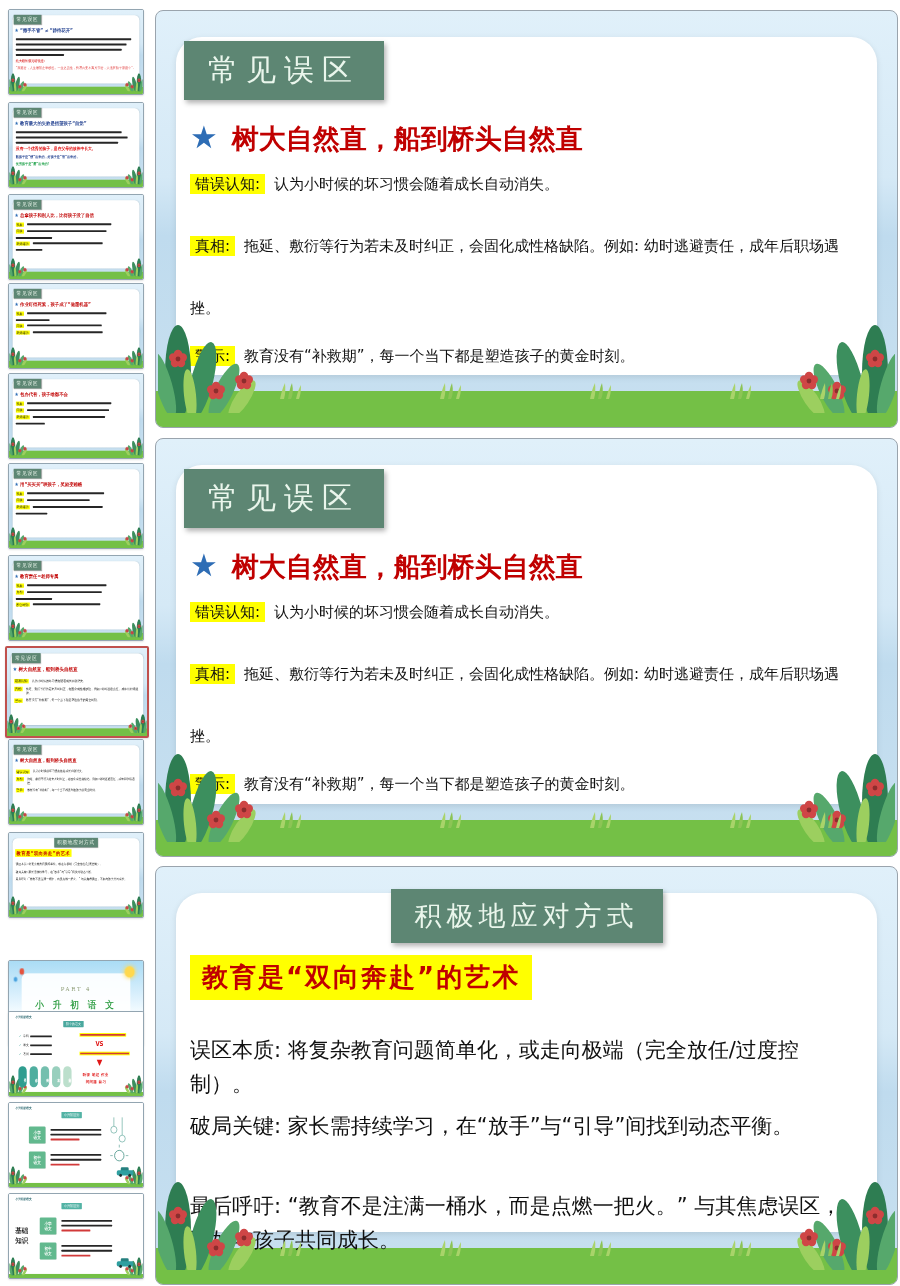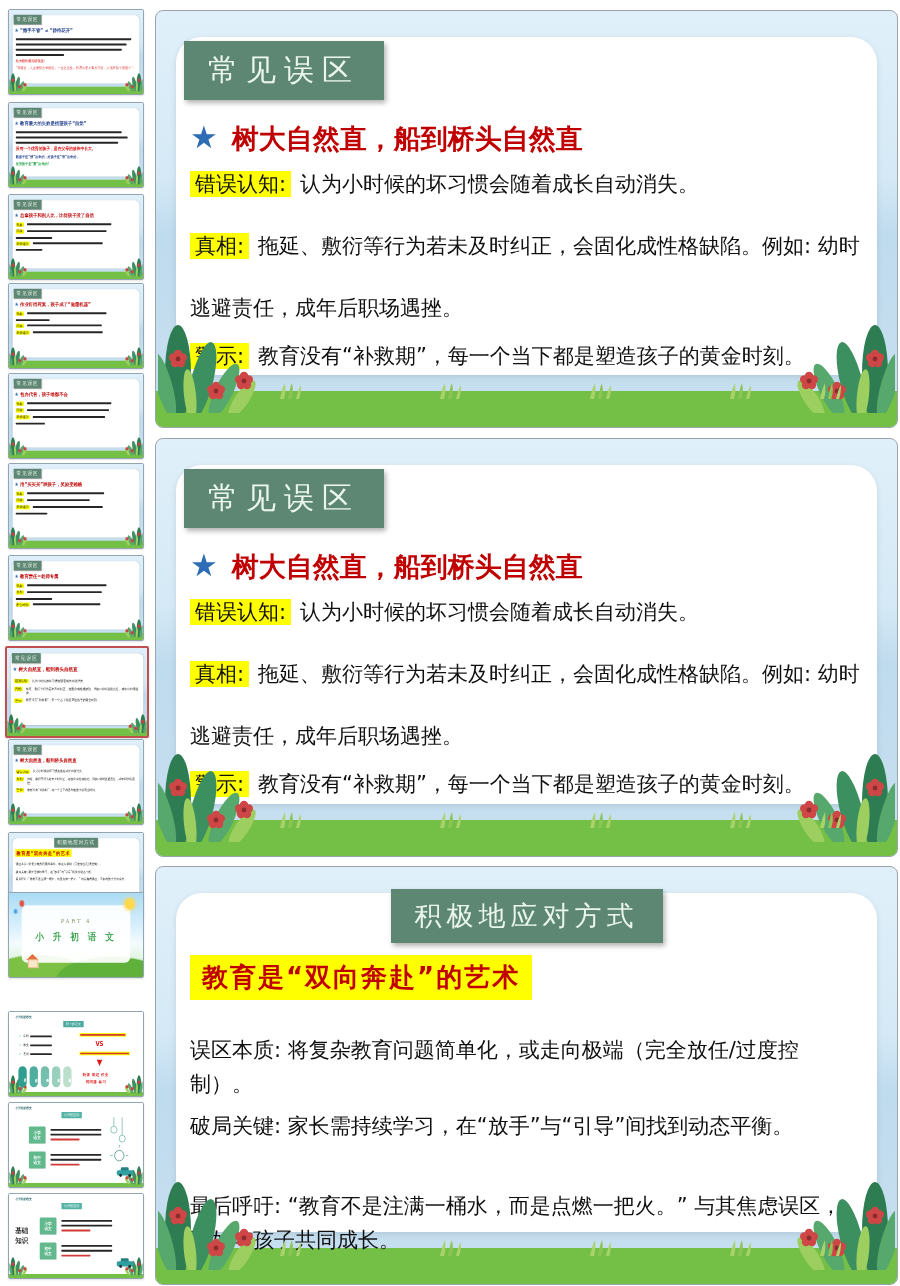--- a/index.html
+++ b/index.html
@@ -21,21 +21,21 @@
         border-radius:26px;box-shadow:0 2px 6px rgba(0,0,0,.10);}
   .grass{position:absolute;left:0;right:0;bottom:0;height:36px;background:#74c046;}
   .badge{position:absolute;left:28px;top:30px;background:#5d8673;color:#eaf6ec;
          font-size:30px;letter-spacing:8px;padding:9px 24px;box-shadow:2px 3px 5px rgba(0,0,0,.30);}
   .badge.center{left:50%;transform:translateX(-50%);top:22px;font-size:27px;letter-spacing:5px;}
   .headrow{position:absolute;left:34px;top:108px;font-weight:bold;font-size:27px;color:#c00000;
            white-space:nowrap;}
   .headrow .star{color:#2e6db5;font-size:31px;margin-right:14px;}
   .hl-head{position:absolute;left:34px;top:88px;background:#ffff00;color:#c00000;font-weight:bold;
            font-size:26px;padding:5px 12px;letter-spacing:2px;}
-  .para{position:absolute;left:34px;width:678px;font-size:21px;color:#101010;line-height:30px;}
+  .para{position:absolute;left:34px;width:678px;font-size:15px;color:#101010;line-height:30px;}
   .para.tall{line-height:62px;}
   .parab{position:absolute;left:34px;width:668px;font-size:21px;color:#101010;line-height:34px;}
   .chip{background:#ffff00;padding:1px 5px;margin-right:9px;}
   
   .mini .badge{font-size:26px;letter-spacing:4px;padding:6px 16px;top:24px;left:26px;}
   .mini .badge.center{left:50%;}
   .mini .headrow{top:86px;font-size:24px;left:30px;}
   .mini .headrow .star{font-size:26px;margin-right:8px;}
   .mini .hl-head{top:80px;font-size:24px;padding:3px 8px;}
   .rows{position:absolute;left:38px;right:38px;top:136px;display:flex;flex-direction:column;gap:13px;}
@@ -843,21 +843,21 @@
           </div>
           <div class="row">
             <span>破局关键: 家长需持续学习，在“放手”与“引导”间找到动态平衡。</span>
           </div>
           <div class="row">
             <span>最后呼吁: “教育不是注满一桶水，而是点燃一把火。” 与其焦虑误区，不如与孩子共同成长。</span>
           </div>
         </div>
       </div>
     </div>
-    <div class="thumb" style="top:892px;">
+    <div class="thumb" style="top:960px;">
       <div class="mini cover">
         <div class="hill" style="left:-120px;bottom:-110px;width:560px;height:220px;background:#7cc144;"></div>
         <div class="hill" style="right:-140px;bottom:-130px;width:620px;height:230px;background:#5fb13a;"></div>
         <div class="panel"></div>
         <div class="sun" style="right:46px;top:26px;"></div>
         <div class="balloon" style="left:58px;top:36px;width:26px;height:32px;background:#e5533f;"></div>
         <div class="balloon" style="left:26px;top:78px;width:20px;height:25px;background:#4aa3df;"></div>
         <div class="house-roof" style="left:96px;bottom:84px;"></div>
         <div class="house-body" style="left:104px;bottom:46px;"></div>
         <div class="part">PART 4</div>

